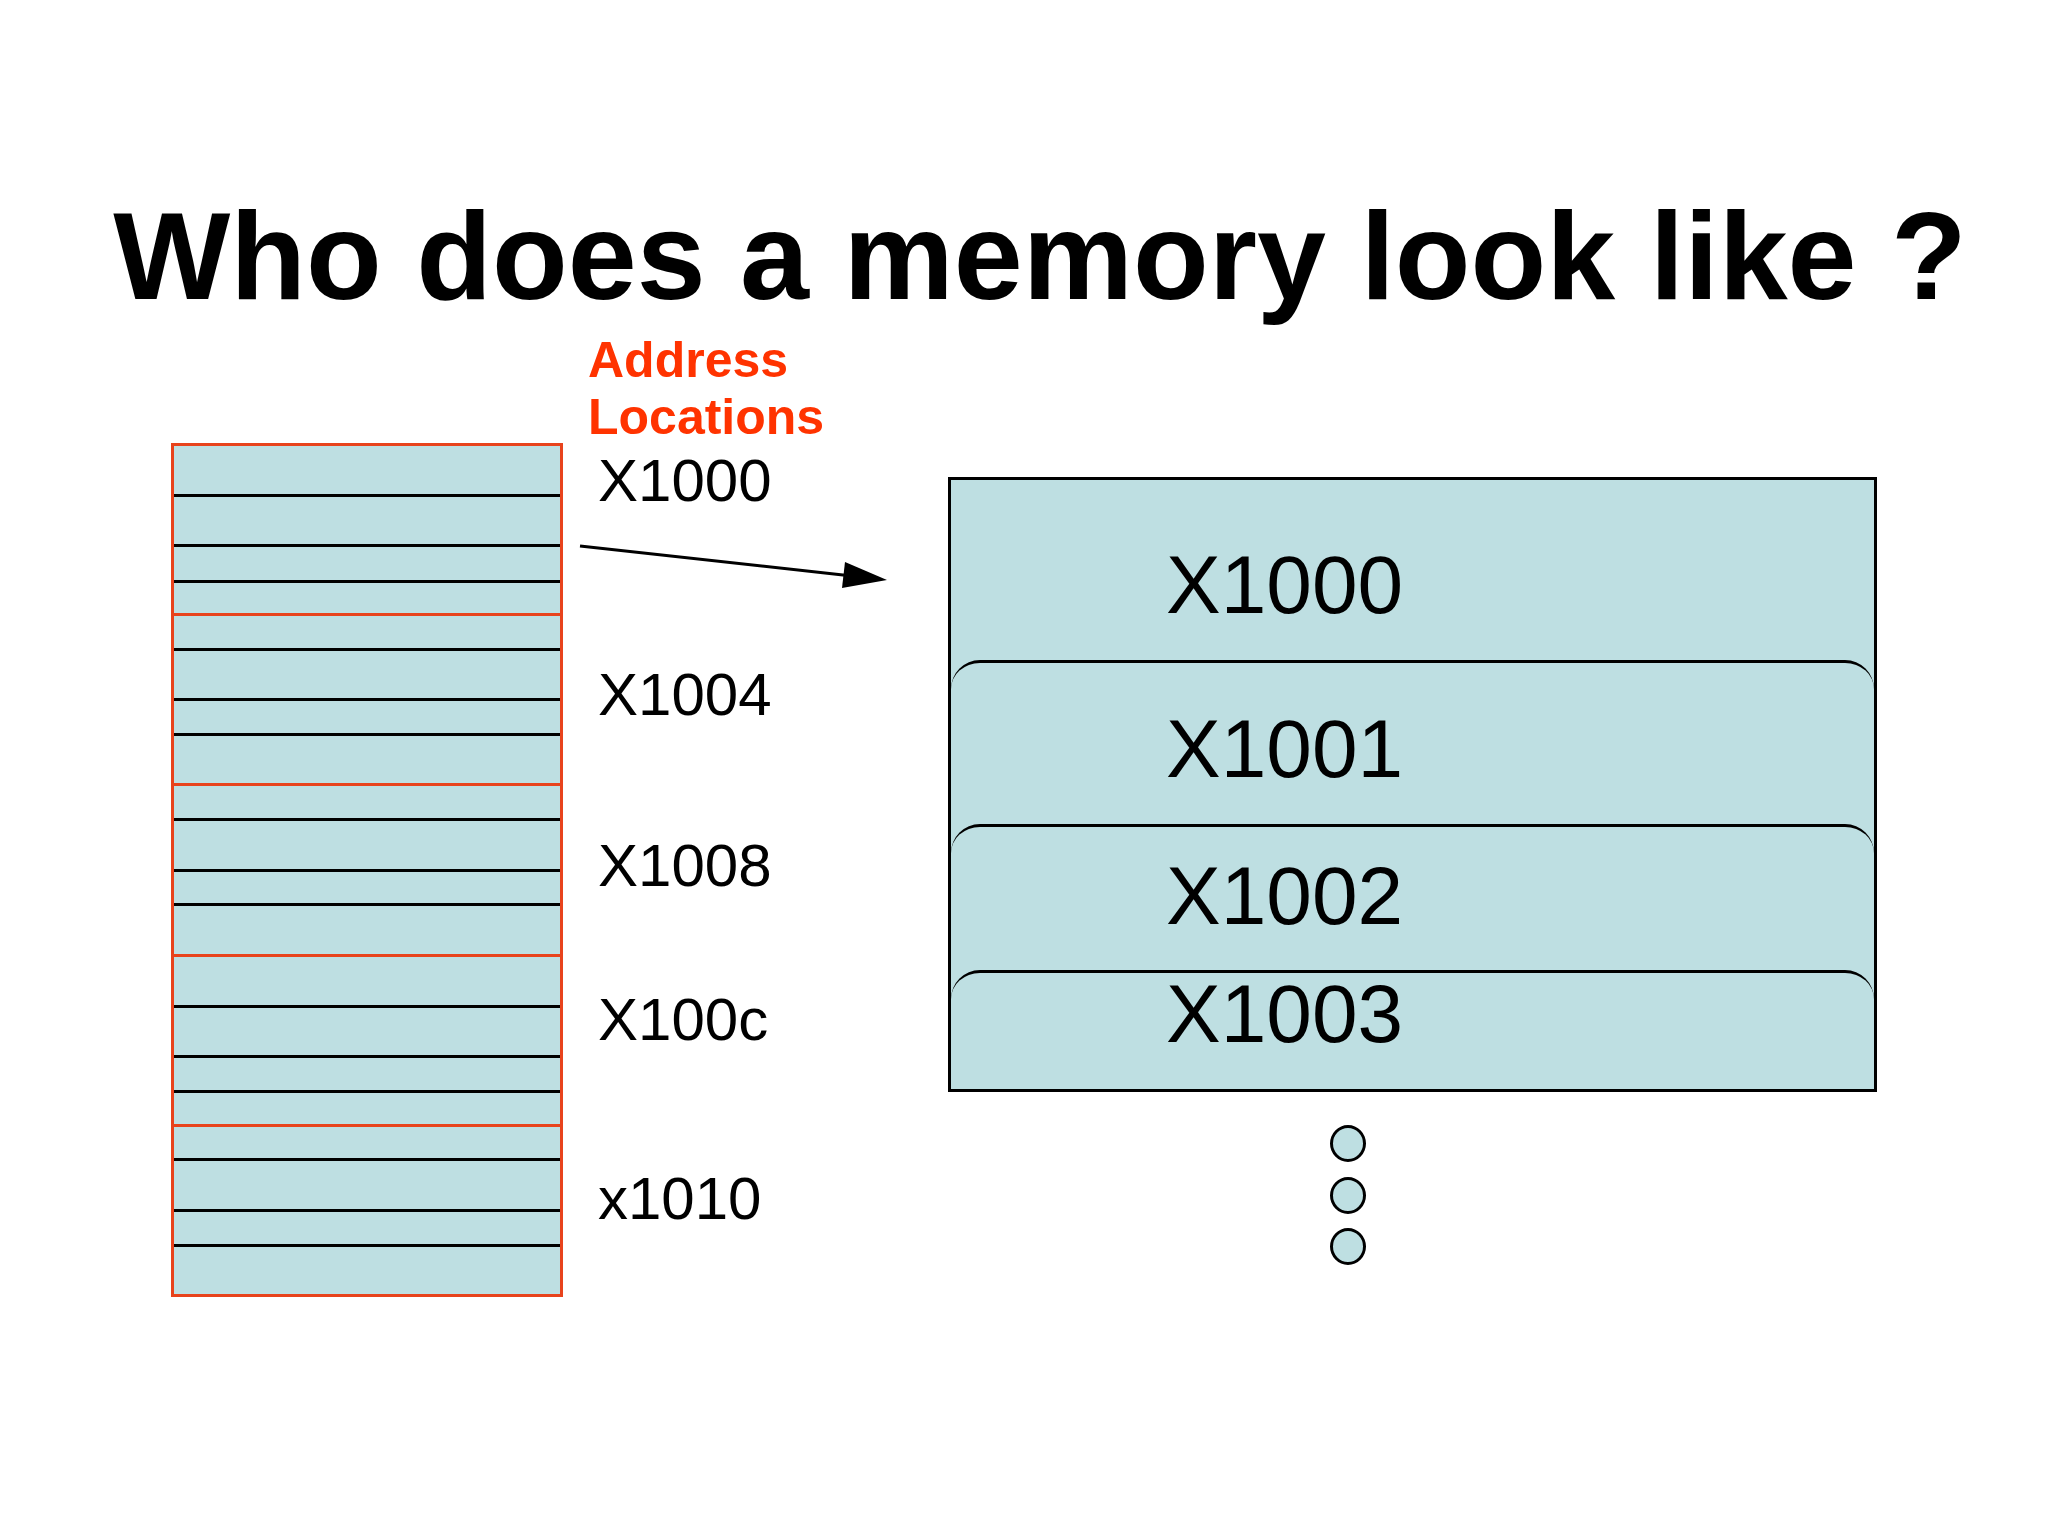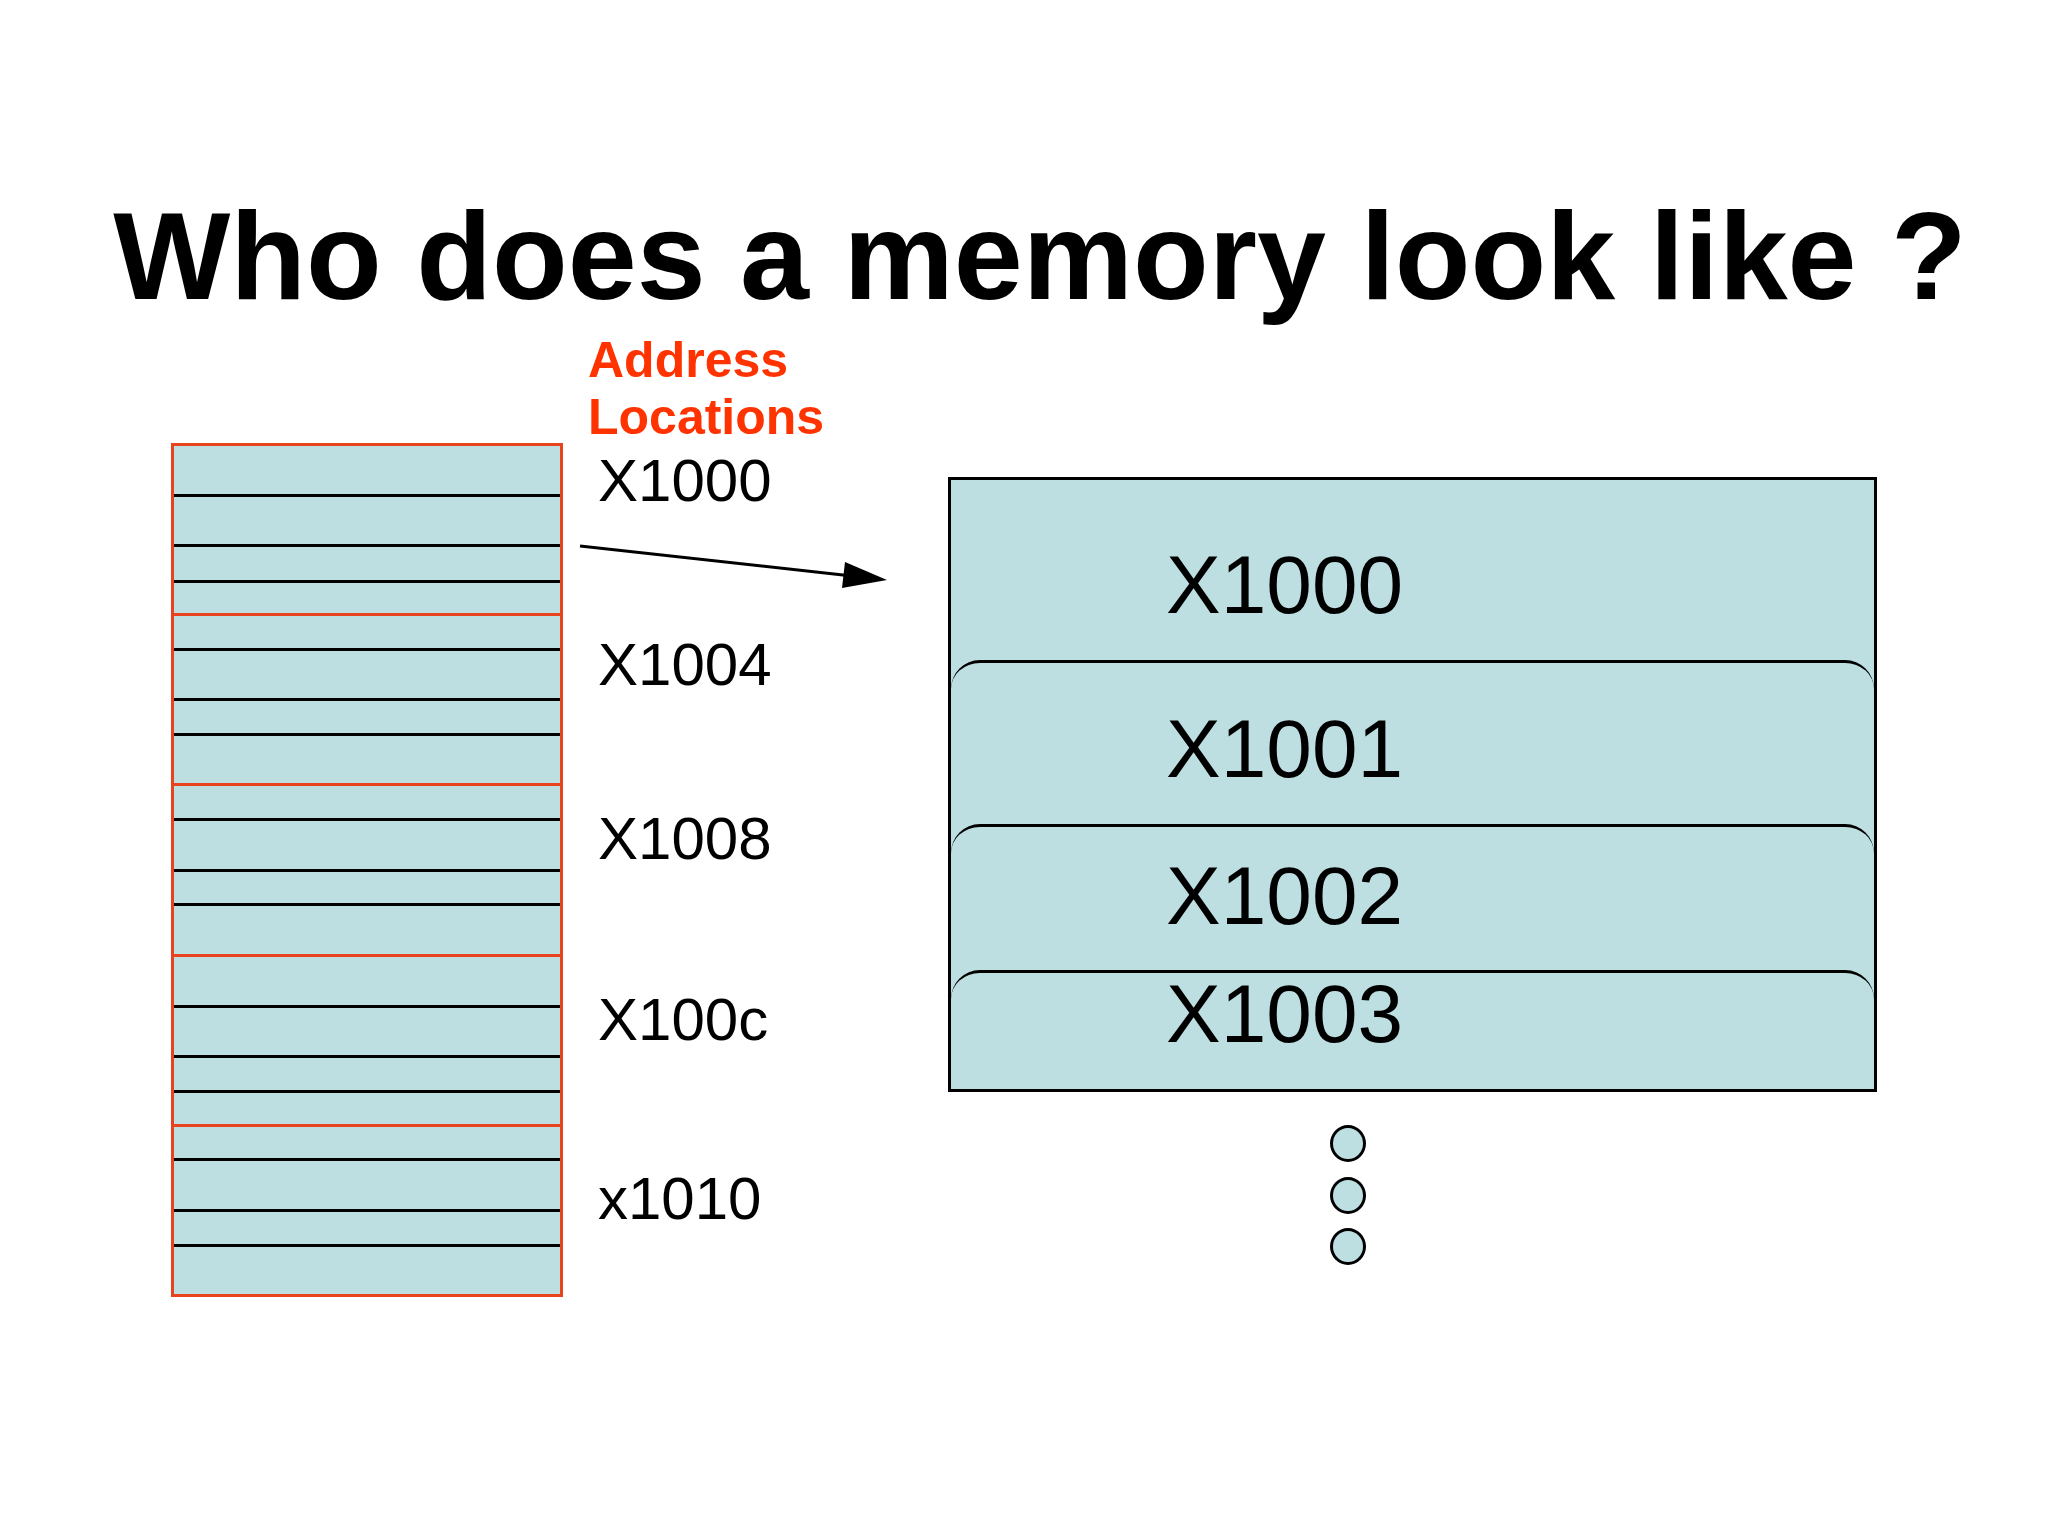--- a/index.html
+++ b/index.html
@@ -108,22 +108,22 @@
     </div>
     <div class="grp pat-b">
       <div class="cell"></div>
       <div class="cell"></div>
       <div class="cell"></div>
       <div class="cell"></div>
     </div>
   </div>
 
   <div class="addr" style="top:451px">X1000</div>
-  <div class="addr" style="top:635px">X1004</div>
-  <div class="addr" style="top:809px">X1008</div>
+  <div class="addr" style="top:665px">X1004</div>
+  <div class="addr" style="top:836px">X1008</div>
   <div class="addr" style="top:990px">X100c</div>
   <div class="addr" style="top:1169px">x1010</div>
 
   <svg class="arrow-wrap" viewBox="0 0 350 80">
     <line x1="20" y1="21" x2="292" y2="51" stroke="#000000" stroke-width="3"></line>
     <polygon points="327,55 282,63 285,37" fill="#000000"></polygon>
   </svg>
 
   <div class="big-box">
     <div class="brow">X1000</div>

